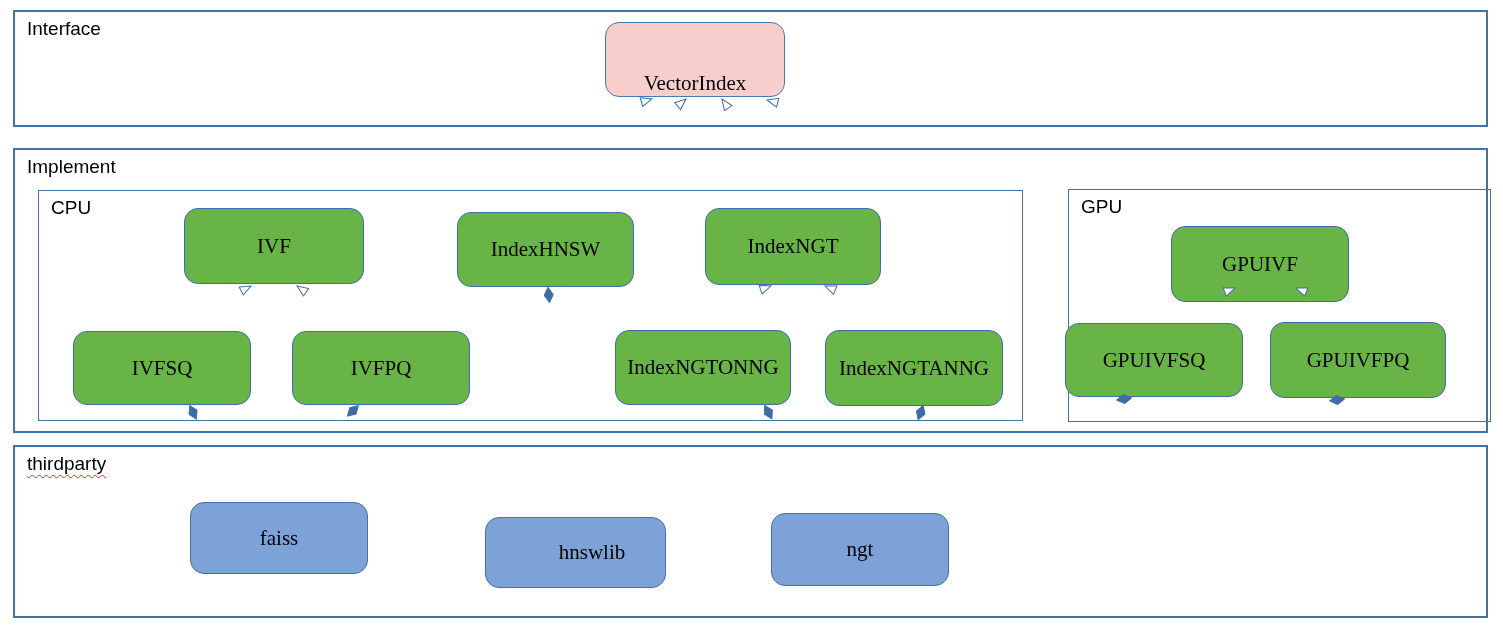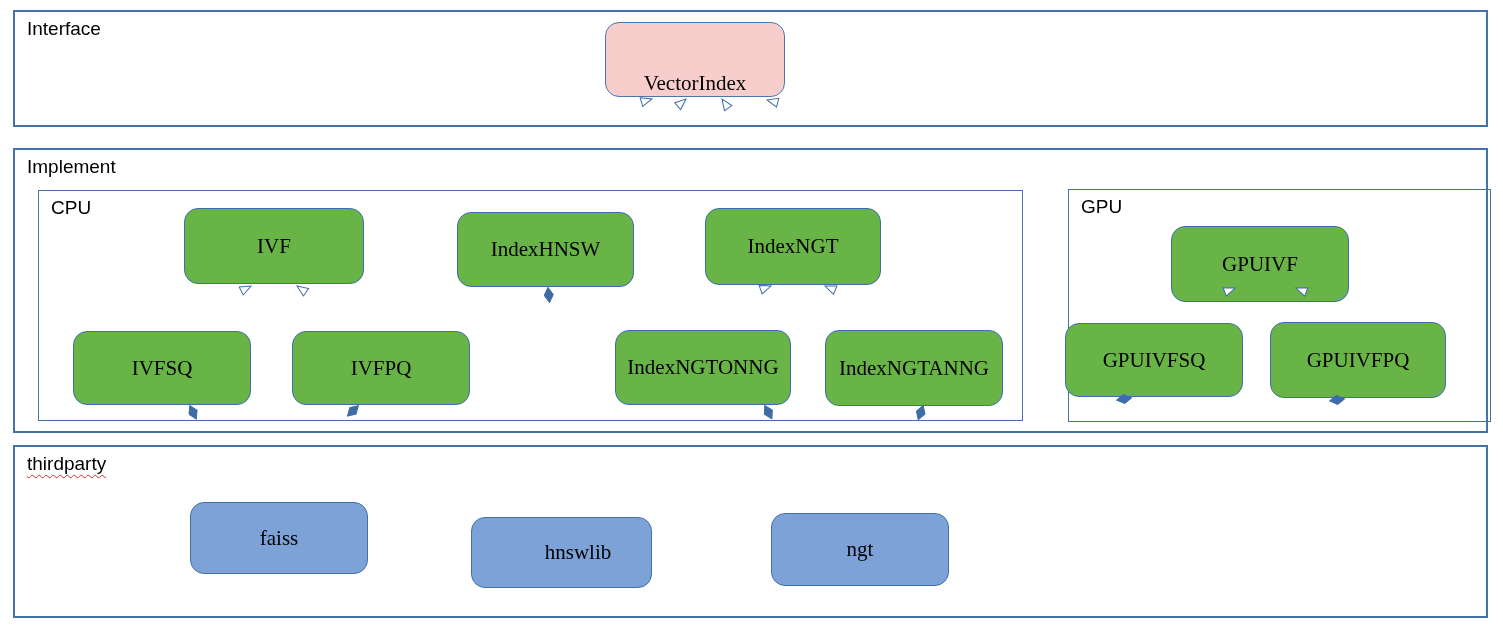--- a/index.html
+++ b/index.html
@@ -117,21 +117,21 @@
       </div>
       <div class="node impl" style="left: 1065px; top: 323px; width: 178px; height: 74px;">
         <span>GPUIVFSQ</span>
       </div>
       <div class="node impl" style="left: 1270px; top: 322px; width: 176px; height: 76px;">
         <span>GPUIVFPQ</span>
       </div>
       <div class="node thirdparty" style="left: 190px; top: 502px; width: 178px; height: 72px;">
         <span>faiss</span>
       </div>
-      <div class="node thirdparty" style="left: 471px; top: 517px; width: 181px; height: 71px; padding-left: 33px;">
+      <div class="node thirdparty" style="left: 485px; top: 517px; width: 181px; height: 71px; padding-left: 33px;">
         <span>hnswlib</span>
       </div>
       <div class="node thirdparty" style="left: 771px; top: 513px; width: 178px; height: 73px;">
         <span>ngt</span>
       </div>
     </div>
   <svg id="edge-layer" viewBox="0 0 1503 628" xmlns="http://www.w3.org/2000/svg">
     <defs id="edge-defs">
         <marker id="arrow-hollow" orient="auto" markerUnits="userSpaceOnUse" markerWidth="20" markerHeight="12" refX="12" refY="5">
           <path d="M1,0.5 L12,5 L1,9.5 Z" fill="#ffffff" stroke="#3f6ca6" stroke-width="1"></path>

